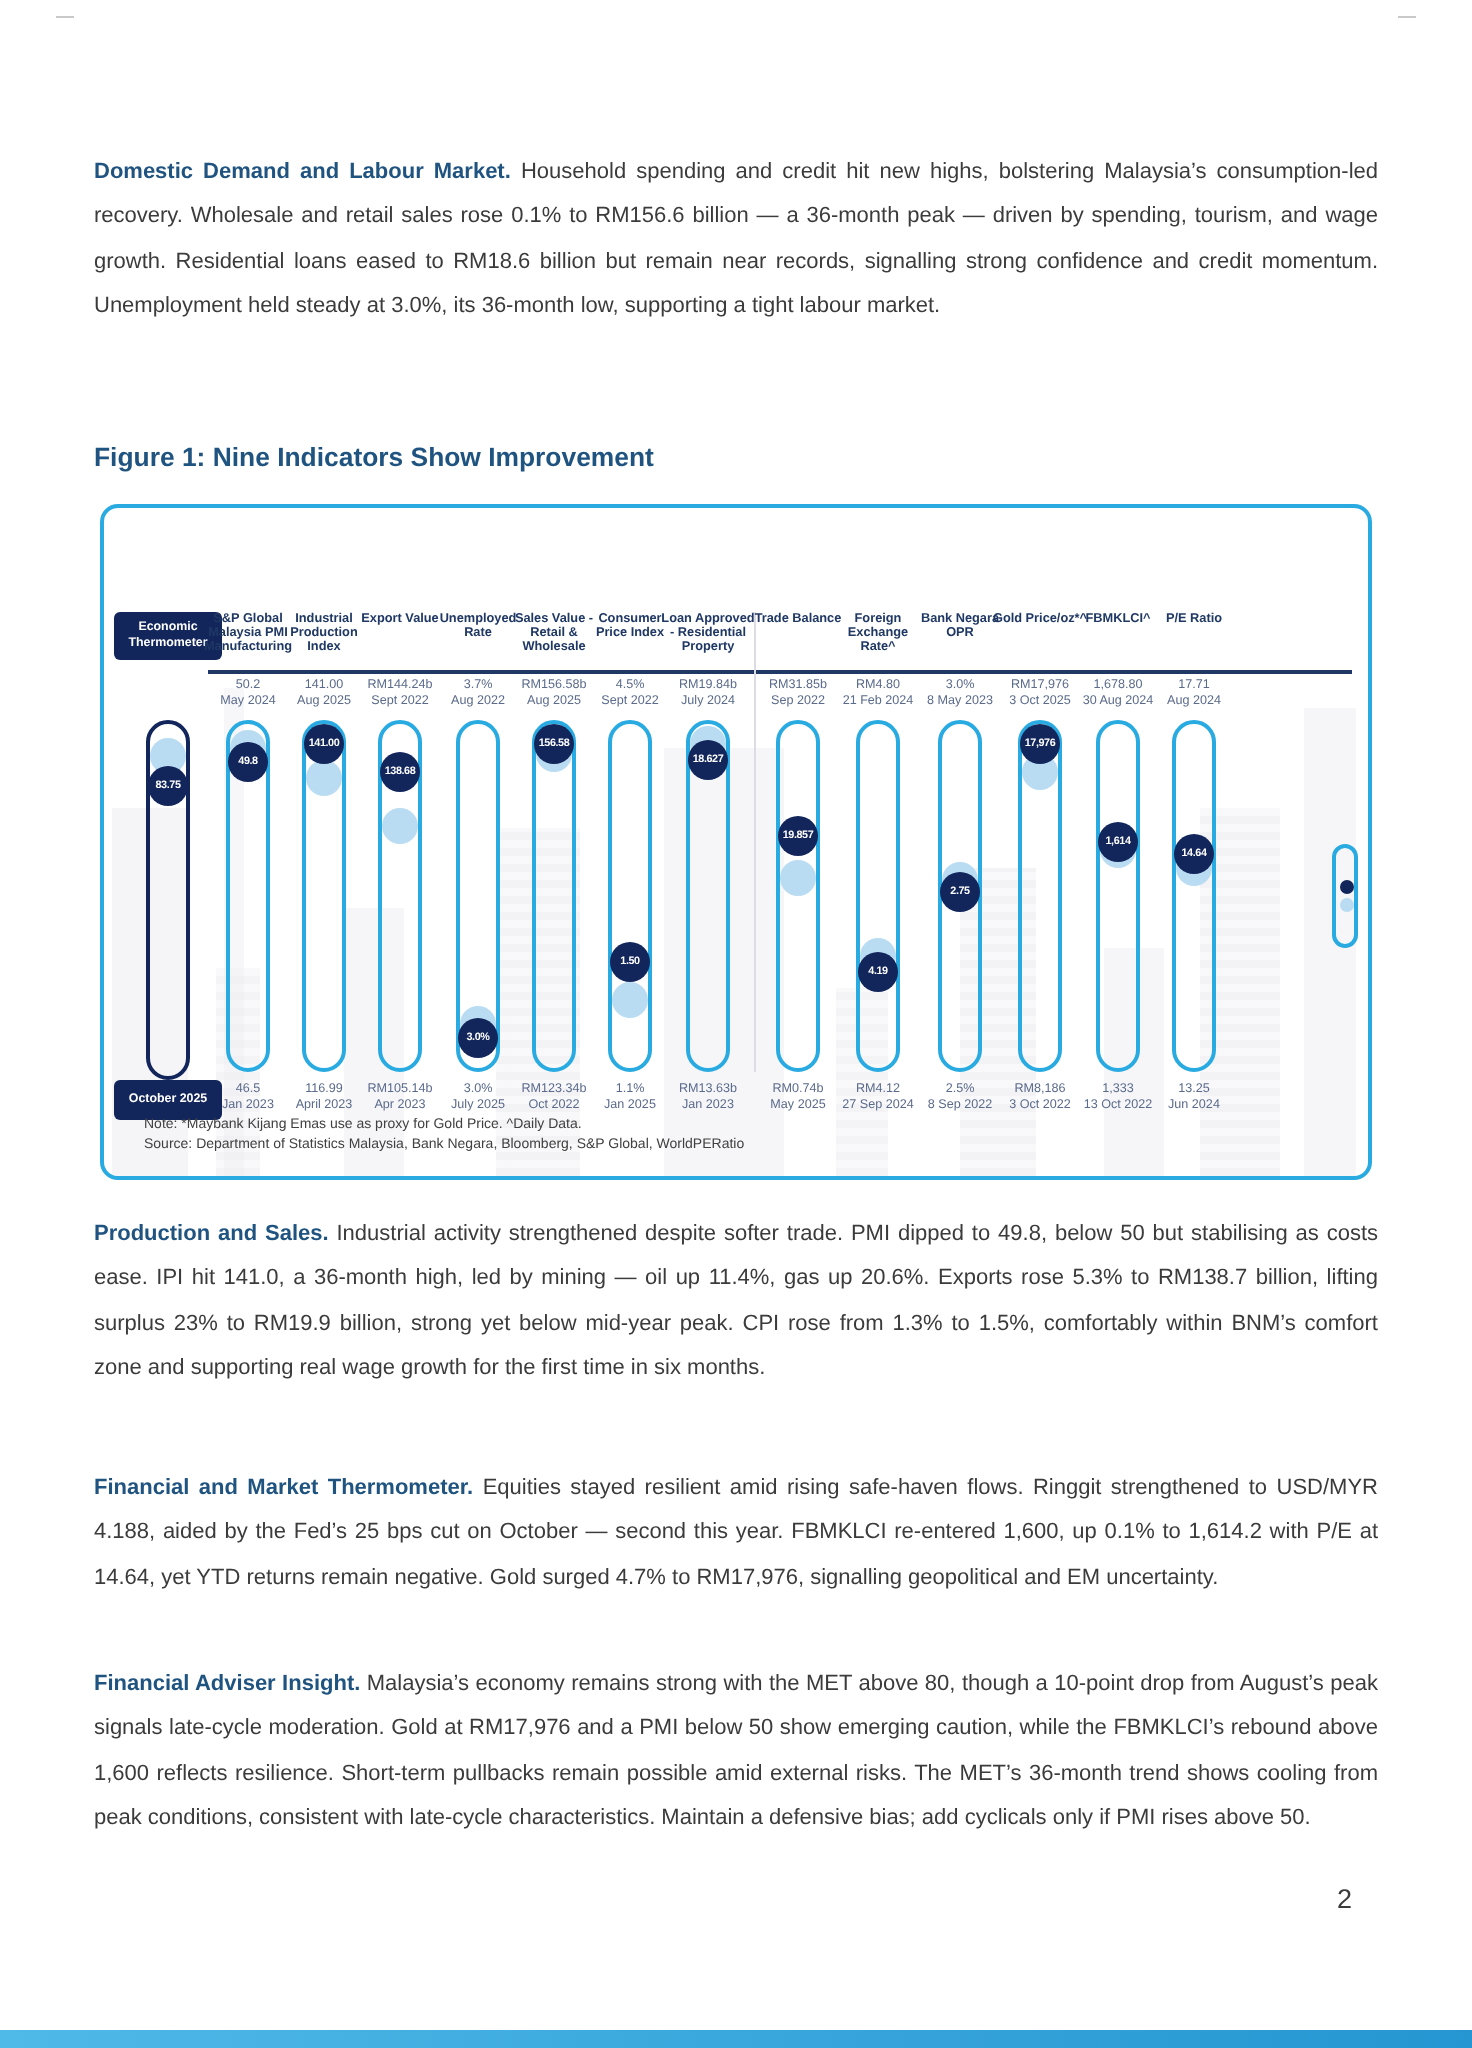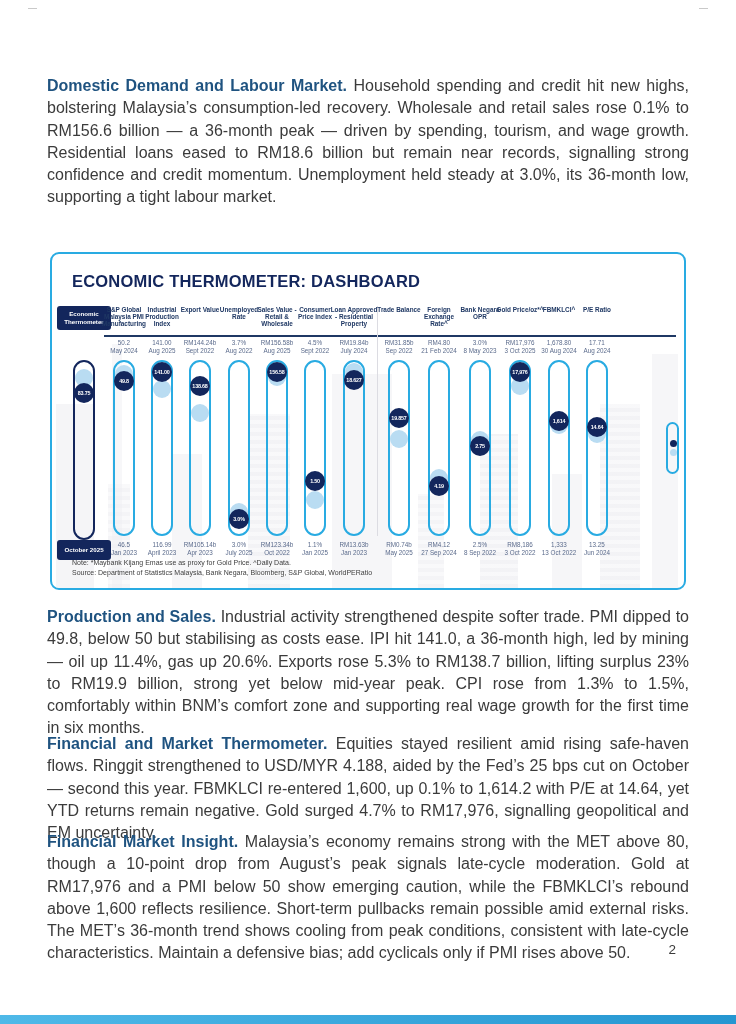--- a/index.html
+++ b/index.html
@@ -1,21 +1,21 @@
 <!DOCTYPE html>
 <html><head>
 <meta charset="utf-8">
 <style>
   html,body{margin:0;padding:0;background:#ffffff;}
   body{font-family:"Liberation Sans", sans-serif; -webkit-text-size-adjust:none;}
   .page{position:relative;width:736px;height:1024px;background:#fff;overflow:hidden;}
   .cropmark{position:absolute;background:#c9c9c9;}
 
   
-  .para{position:absolute;left:47px;width:642px;font-size:16px;line-height:22.3px;
+  .para{position:absolute;left:47px;width:642px;font-size:11px;line-height:22.3px;
         color:#3b3b3b;text-align:justify;}
   .para .lead{font-weight:bold;color:#1f5380;}
   .figcaption{position:absolute;left:47px;width:642px;font-size:13.2px;font-weight:bold;color:#1f5380;}
   .pagenum{position:absolute;top:942px;right:60px;font-size:13.5px;color:#3b3b3b;}
 
   
   .chart{position:absolute;left:50px;top:252px;width:636px;height:338px;background:#fff;
          border:2px solid #29abe2;border-radius:9px;box-sizing:border-box;overflow:hidden;}
   .chart-title{position:absolute;left:20px;top:18px;font-size:16.5px;font-weight:800;
                color:#13265c;letter-spacing:.2px;}
@@ -56,36 +56,36 @@
 <div class="page">
 
   <div class="cropmark" style="left:28px;top:8px;width:9px;height:1px;"></div>
   <div class="cropmark" style="left:699px;top:8px;width:9px;height:1px;"></div>
 
   <div class="para" style="top:75px;">
     <span class="lead">Domestic Demand and Labour Market.</span>
     <span>Household spending and credit hit new highs, bolstering Malaysia’s consumption-led recovery. Wholesale and retail sales rose 0.1% to RM156.6 billion — a 36-month peak — driven by spending, tourism, and wage growth. Residential loans eased to RM18.6 billion but remain near records, signalling strong confidence and credit momentum. Unemployment held steady at 3.0%, its 36-month low, supporting a tight labour market.</span>
   </div>
 
+  <div class="figcaption" style="top:221px;">Figure 1: Nine Indicators Show Improvement</div>
 
   <div class="chart">
 
     <div class="skyline plain" style="left:4px;top:150px;width:38px;height:184px;opacity:.55;"></div>
     <div class="skyline" style="left:56px;top:230px;width:22px;height:104px;opacity:.5;"></div>
     <div class="skyline plain" style="left:120px;top:200px;width:30px;height:134px;opacity:.5;"></div>
     <div class="skyline" style="left:196px;top:160px;width:42px;height:174px;opacity:.55;"></div>
     <div class="skyline plain" style="left:280px;top:120px;width:60px;height:214px;opacity:.5;"></div>
     <div class="skyline" style="left:366px;top:240px;width:26px;height:94px;opacity:.5;"></div>
     <div class="skyline plain" style="left:60px;top:90px;width:10px;height:244px;opacity:.45;"></div>
     <div class="skyline" style="left:428px;top:180px;width:38px;height:154px;opacity:.55;"></div>
     <div class="skyline plain" style="left:500px;top:220px;width:30px;height:114px;opacity:.5;"></div>
     <div class="skyline" style="left:548px;top:150px;width:40px;height:184px;opacity:.55;"></div>
     <div class="skyline plain" style="left:600px;top:100px;width:26px;height:234px;opacity:.5;"></div>
 
-    <div class="chart-title">ECONOMIC THERMOMETER: DASHBOARD</div>
     <div class="hdr-rule" style="left:52px;top:81px;width:572px;"></div>
     <div class="divider-v" style="left:325px;top:52px;height:230px;"></div>
 
     <div>
         <div class="eco-box" style="left: 5px; top: 52px;">Economic Thermometer</div>
         <div class="eco-box" style="left: 5px; top: 286px; height: 20px;">October 2025</div>
         <div class="tube navy" style="left: 21px; top: 106px; height: 180px;"></div>
         <div class="bubble-prev" style="left: 23px; top: 115.08px;"></div>
         <div class="bubble-cur" style="left: 22px; top: 129.28px;">83.75</div>
         <div class="col-header" style="left: 48px; top: 52px;">S&amp;P Global Malaysia PMI Manufacturing</div>
@@ -264,19 +264,19 @@
     <span class="lead">Production and Sales.</span>
     <span>Industrial activity strengthened despite softer trade. PMI dipped to 49.8, below 50 but stabilising as costs ease. IPI hit 141.0, a 36-month high, led by mining — oil up 11.4%, gas up 20.6%. Exports rose 5.3% to RM138.7 billion, lifting surplus 23% to RM19.9 billion, strong yet below mid-year peak. CPI rose from 1.3% to 1.5%, comfortably within BNM’s comfort zone and supporting real wage growth for the first time in six months.</span>
   </div>
 
   <div class="para" style="top:733px;">
     <span class="lead">Financial and Market Thermometer.</span>
     <span>Equities stayed resilient amid rising safe-haven flows. Ringgit strengthened to USD/MYR 4.188, aided by the Fed’s 25 bps cut on October — second this year. FBMKLCI re-entered 1,600, up 0.1% to 1,614.2 with P/E at 14.64, yet YTD returns remain negative. Gold surged 4.7% to RM17,976, signalling geopolitical and EM uncertainty.</span>
   </div>
 
   <div class="para" style="top:831px;">
-    <span class="lead">Financial Market Insight.</span>
+    <span class="lead">Financial Adviser Insight.</span>
     <span>Malaysia’s economy remains strong with the MET above 80, though a 10-point drop from August’s peak signals late-cycle moderation. Gold at RM17,976 and a PMI below 50 show emerging caution, while the FBMKLCI’s rebound above 1,600 reflects resilience. Short-term pullbacks remain possible amid external risks. The MET’s 36-month trend shows cooling from peak conditions, consistent with late-cycle characteristics. Maintain a defensive bias; add cyclicals only if PMI rises above 50.</span>
   </div>
 
   <div class="pagenum">2</div>
   <div class="footer-bar"></div>
 </div>
 
 </body></html>

